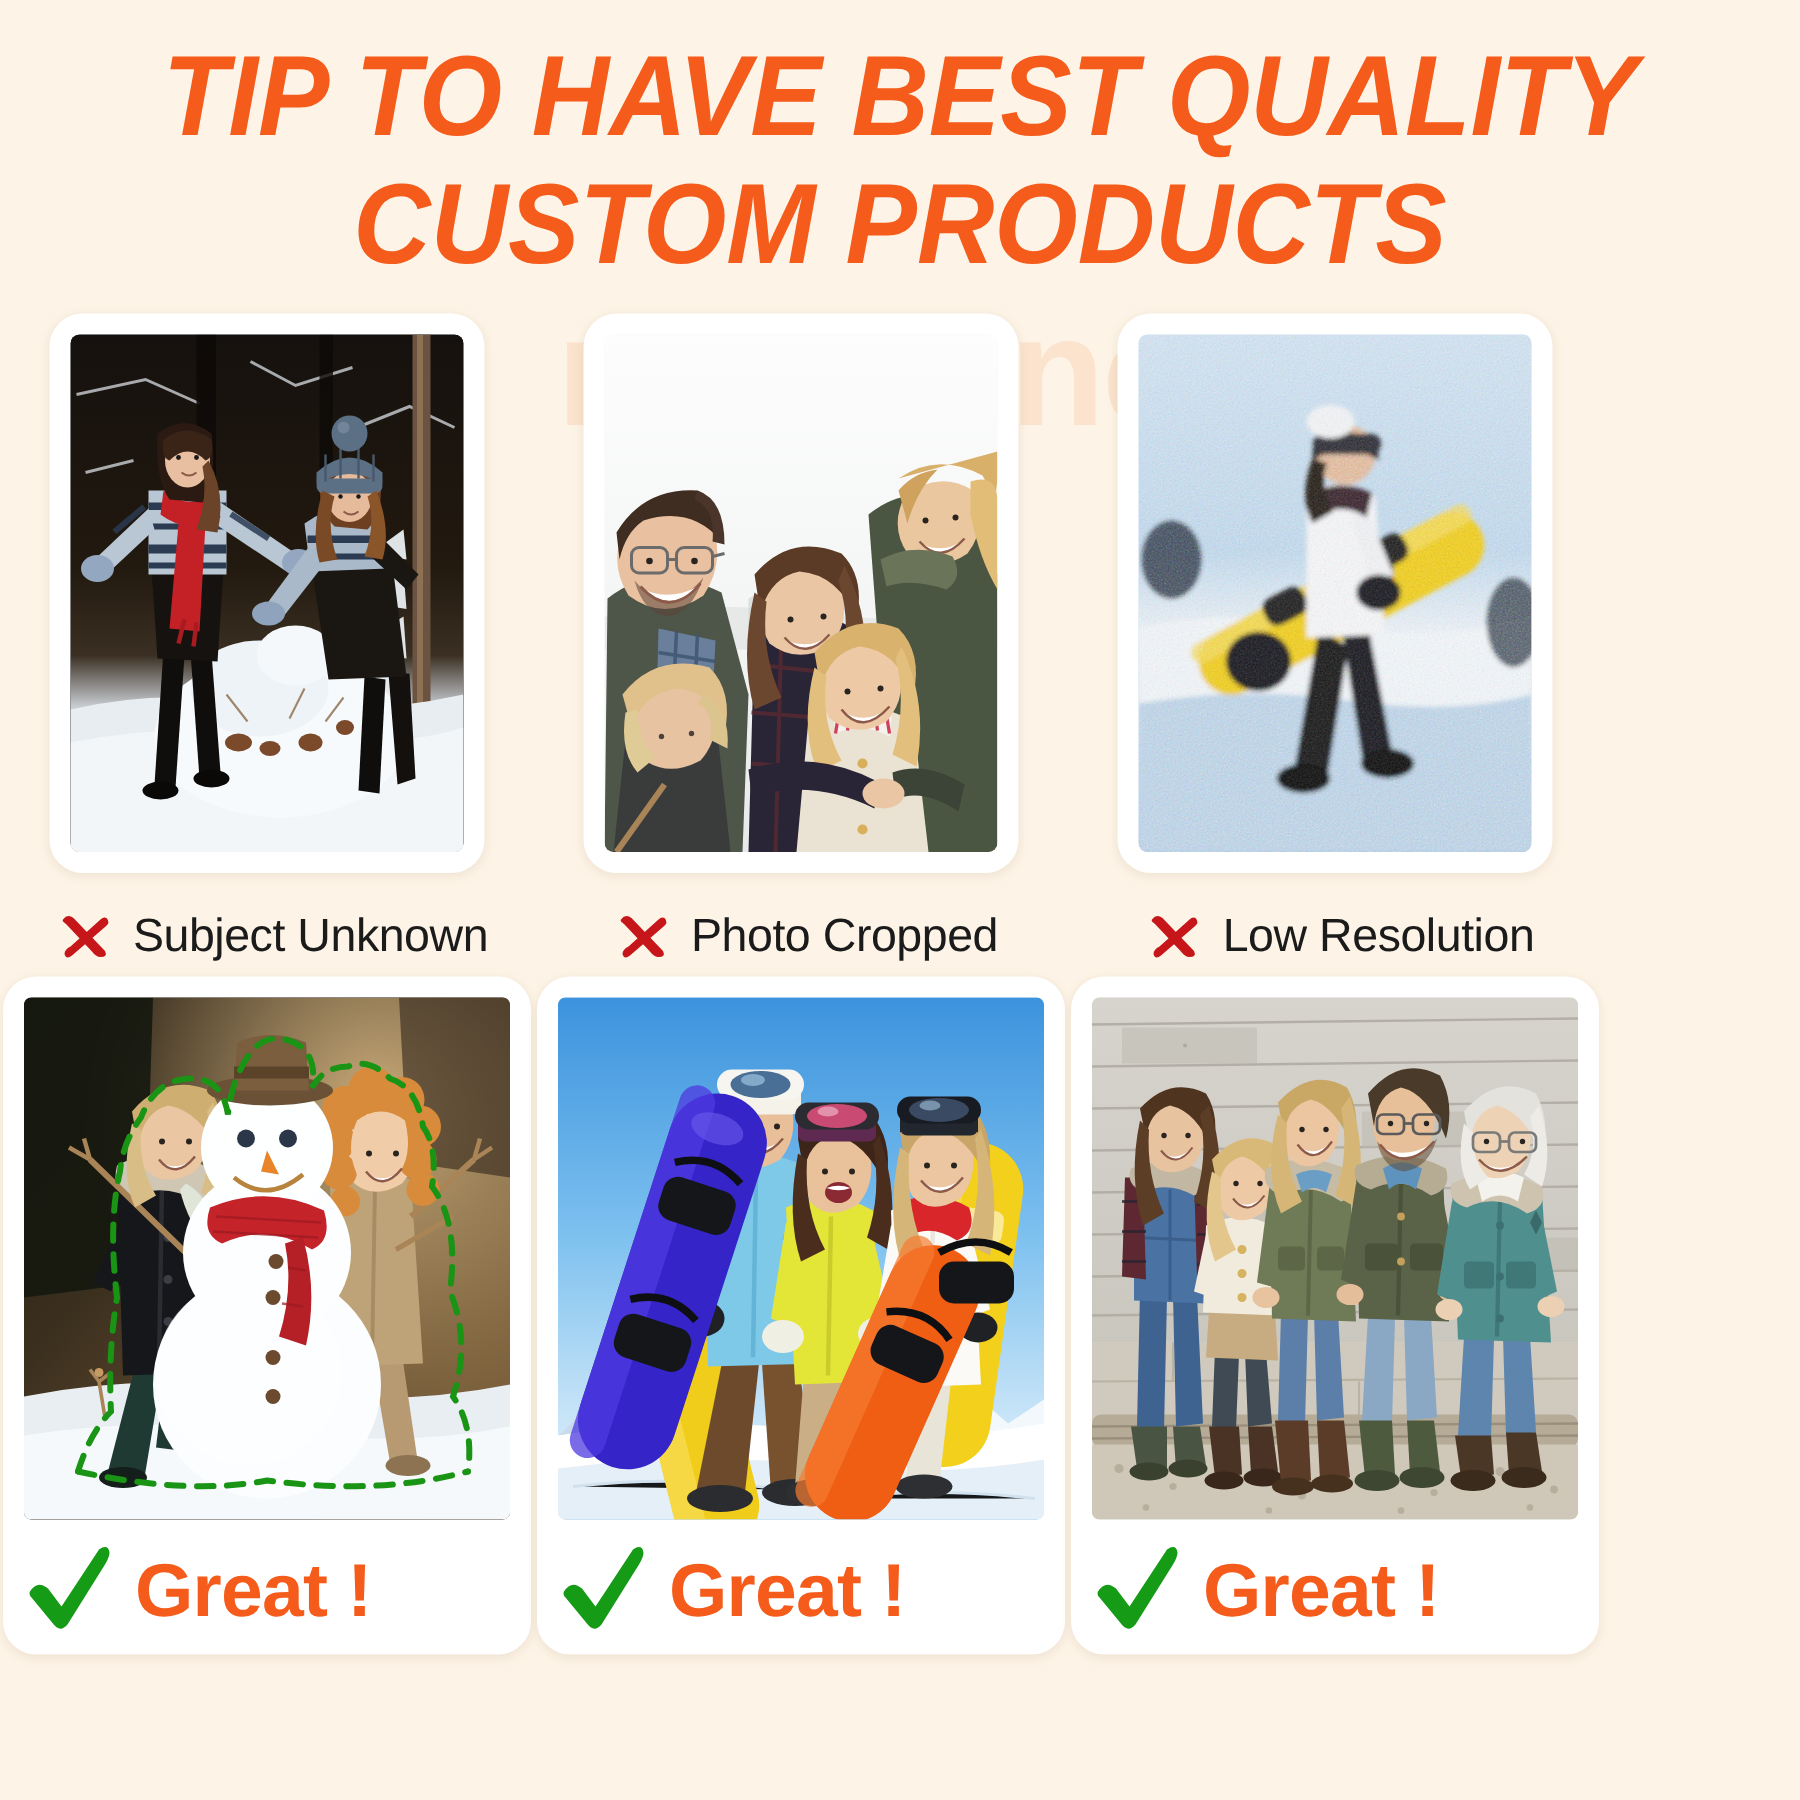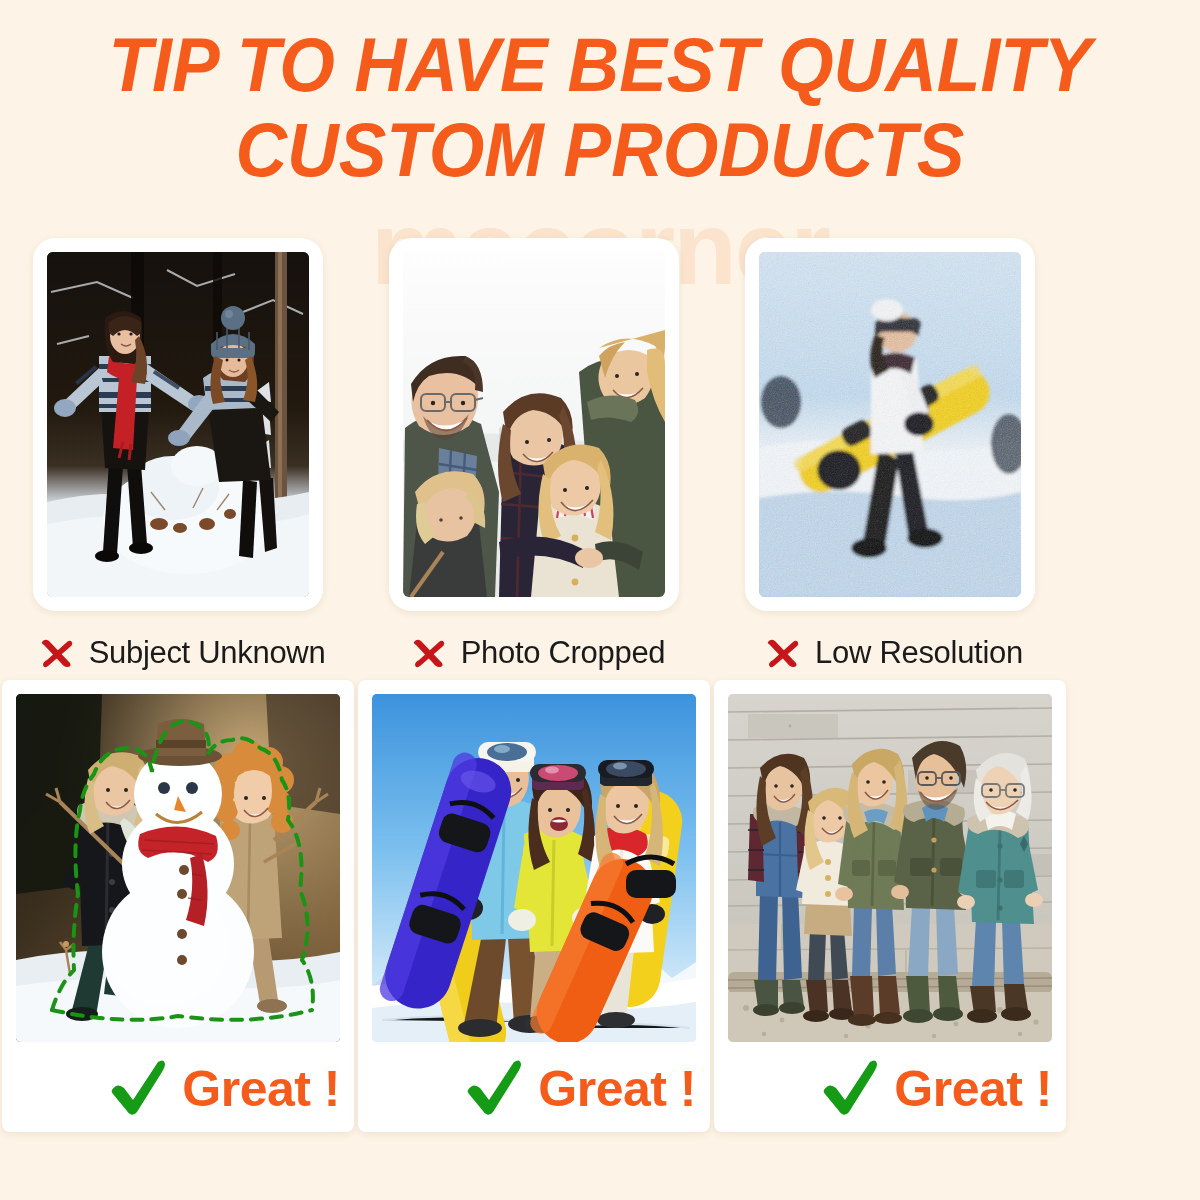--- a/index.html
+++ b/index.html
@@ -50,21 +50,21 @@
     font-style: italic;
     color: #F55B1B;
     letter-spacing: 0px;
     line-height: 1.12;
     transform: scaleX(0.94);
   }
 
   
   #grid {
     position: absolute;
-    top: 238px;
+    top: 209px;
     left: 0;
     width: 1068px;
     height: 960px;
     z-index: 2;
     display: grid;
     grid-template-columns: repeat(3, 1fr);
     grid-template-rows: 442px 478px;
     column-gap: 0px;
     row-gap: 0px;
   }
@@ -89,27 +89,27 @@
     height: 345px;
     border-radius: 6px;
     overflow: hidden;
     position: relative;
     background: #222;
   }
 
   
   .card-bottom {
     background: #FFFFFF;
-    border-radius: 8px;
+    border-radius: 22px;
     padding: 14px 14px 10px 14px;
     box-shadow: 0 2px 7px rgba(160,130,95,0.16);
     width: 352px;
     display: flex;
     flex-direction: column;
-    align-items: flex-end;
+    align-items: flex-start;
   }
   .card-bottom .photo {
     width: 324px;
     height: 348px;
     border-radius: 5px;
     overflow: hidden;
     position: relative;
     background: #7fb6e8;
   }
 

